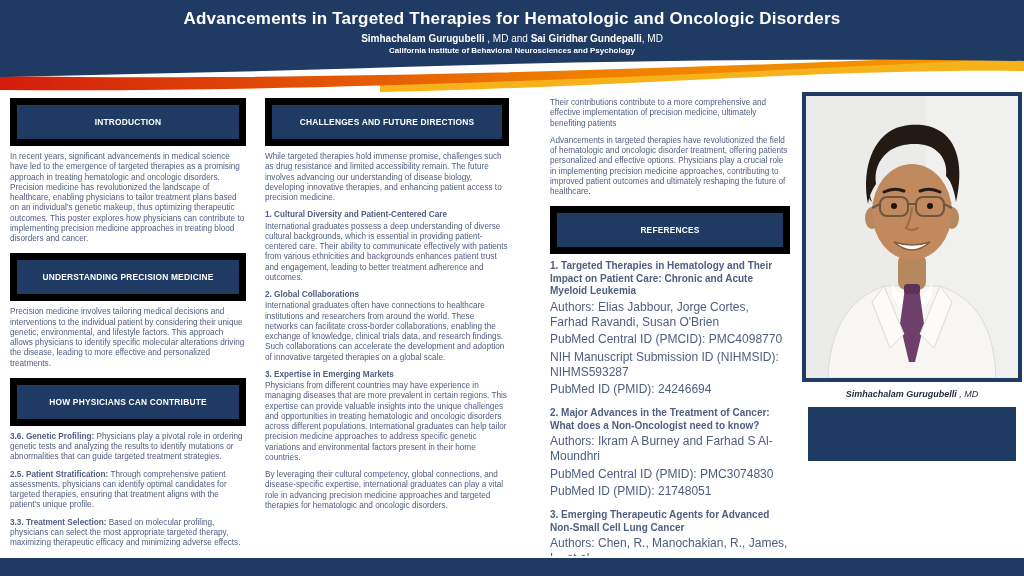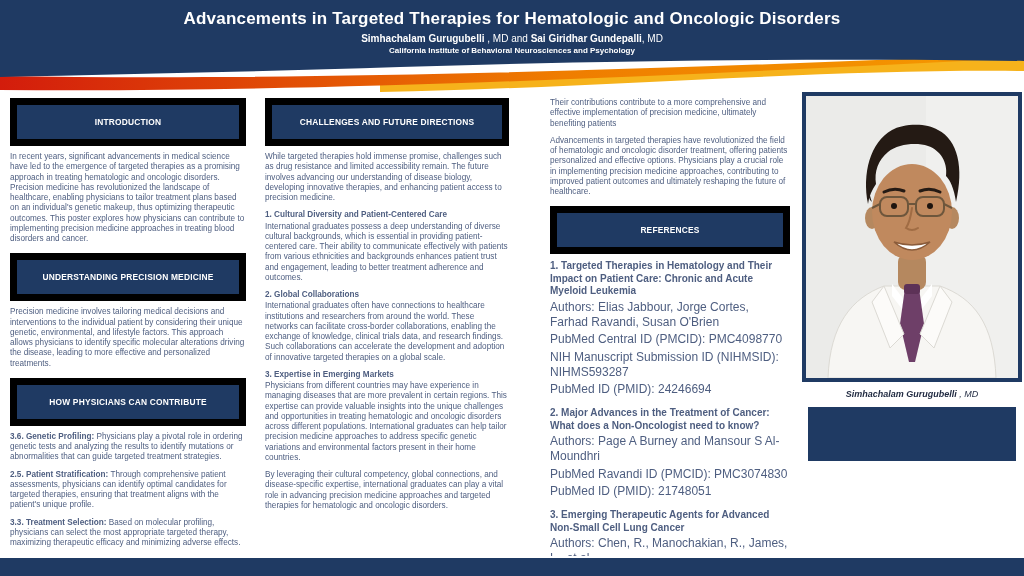--- a/index.html
+++ b/index.html
@@ -103,22 +103,22 @@
     <div class="ref">
       <span class="ref-title">1. Targeted Therapies in Hematology and Their Impact on Patient Care: Chronic and Acute Myeloid Leukemia</span>
       <span class="ref-line">Authors: Elias Jabbour, Jorge Cortes, Farhad Ravandi, Susan O'Brien</span>
       <span class="ref-line">PubMed Central ID (PMCID): PMC4098770</span>
       <span class="ref-line">NIH Manuscript Submission ID (NIHMSID): NIHMS593287</span>
       <span class="ref-line">PubMed ID (PMID): 24246694</span>
     </div>
 
     <div class="ref">
       <span class="ref-title">2. Major Advances in the Treatment of Cancer: What does a Non-Oncologist need to know?</span>
-      <span class="ref-line">Authors: Page A Burney and Mansour S Al-Moundhri</span>
-      <span class="ref-line">PubMed Ravandi ID (PMCID): PMC3074830</span>
+      <span class="ref-line">Authors: Ikram A Burney and Farhad S Al-Moundhri</span>
+      <span class="ref-line">PubMed Central ID (PMID): PMC3074830</span>
       <span class="ref-line">PubMed ID (PMID): 21748051</span>
     </div>
 
     <div class="ref">
       <span class="ref-title">3. Emerging Therapeutic Agents for Advanced Non-Small Cell Lung Cancer</span>
       <span class="ref-line">Authors: Chen, R., Manochakian, R., James, L., et al.</span>
       <span class="ref-line">Journal: Journal of Hematology Oncology</span>
       <span class="ref-line">Year: 2020</span>
       <span class="ref-line">Volume: 13</span>
       <span class="ref-line">Page: 58</span>

